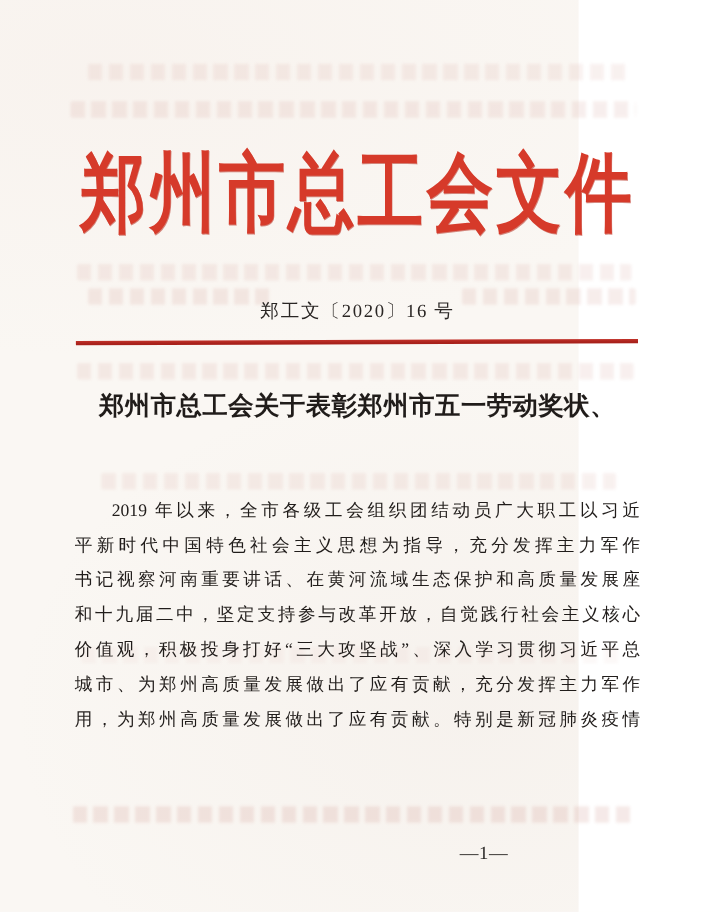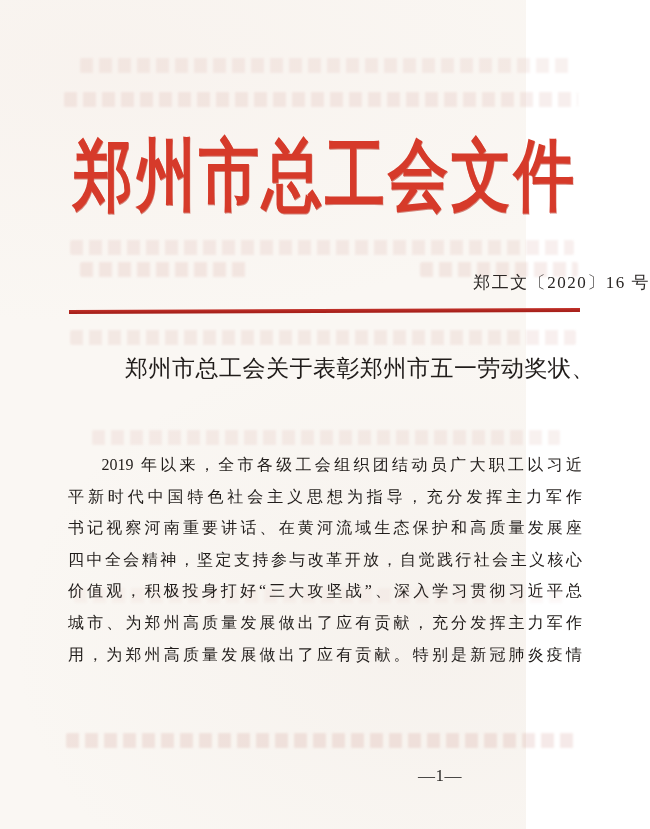--- a/index.html
+++ b/index.html
@@ -57,44 +57,44 @@
     transform-origin: 50% 50%;
     white-space: nowrap;
     text-shadow: 0.5px 0.5px 0 rgba(180, 40, 25, 0.55);
   }
 
   .doc-number {
     position: absolute;
     top: 271px;
     left: 0;
     width: 650px;
-    text-align: right;
+    text-align: center;
     font-size: 17px;
     letter-spacing: 1.5px;
     color: #2a2624;
   }
 
   .red-rule {
     position: absolute;
     top: 309px;
     left: 69px;
     width: 511px;
     height: 3.5px;
     background: linear-gradient(180deg, #c2322a 0%, var(--rule_red, #a31f1a) 70%);
     transform: rotate(-0.2deg);
   }
 
   .doc-title {
     position: absolute;
     top: 352px;
     left: 55px;
     width: 540px;
-    text-align: right;
+    text-align: center;
     font-size: 23px;
-    font-weight: 400;
+    font-weight: 700;
     line-height: 33px;
     letter-spacing: 0.5px;
     color: #201c1a;
   }
 
   .body-paragraph {
     position: absolute;
     top: 449px;
     left: 68px;
     width: 514px;
@@ -143,21 +143,21 @@
   <div class="red-rule"></div>
 
   <div class="doc-title">
       <div class="title-line">郑州市总工会关于表彰郑州市五一劳动奖状、</div>
     </div>
 
   <div class="body-paragraph">
       <div class="body-line">2019 年以来，全市各级工会组织团结动员广大职工以习近</div>
       <div class="body-line">平新时代中国特色社会主义思想为指导，充分发挥主力军作</div>
       <div class="body-line">书记视察河南重要讲话、在黄河流域生态保护和高质量发展座</div>
-      <div class="body-line">四中全会精神，坚定支持参与改革开放，自觉践行社会主义核心</div>
+      <div class="body-line">和十九届二中，坚定支持参与改革开放，自觉践行社会主义核心</div>
       <div class="body-line">价值观，积极投身打好“三大攻坚战”、深入学习贯彻习近平总</div>
       <div class="body-line">城市、为郑州高质量发展做出了应有贡献，充分发挥主力军作</div>
       <div class="body-line">用，为郑州高质量发展做出了应有贡献。特别是新冠肺炎疫情</div>
     </div>
 
   <div class="page-number">—1—</div>
 
 </div>
 
 </body></html>

